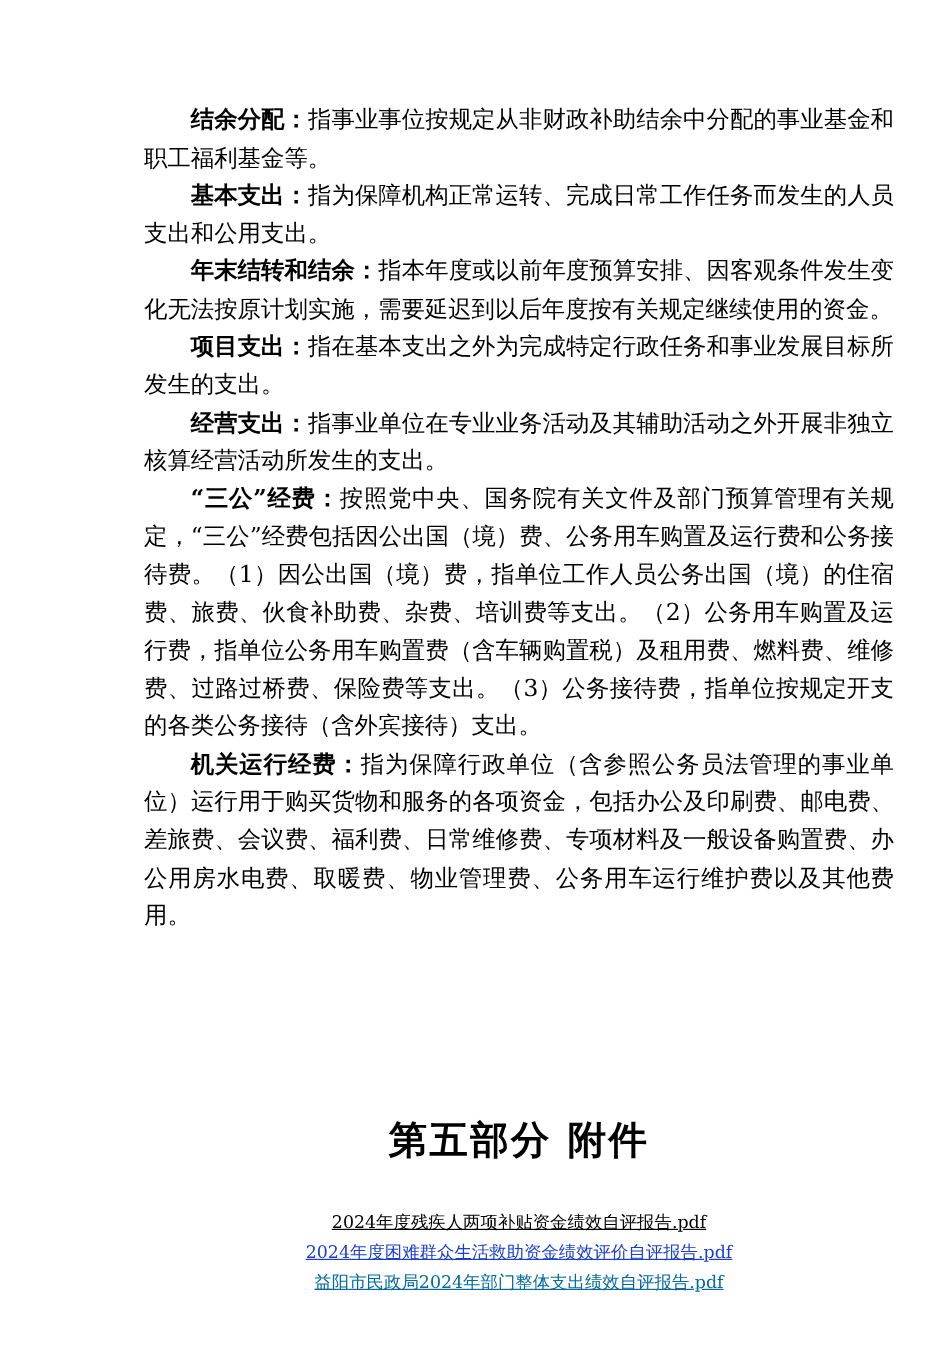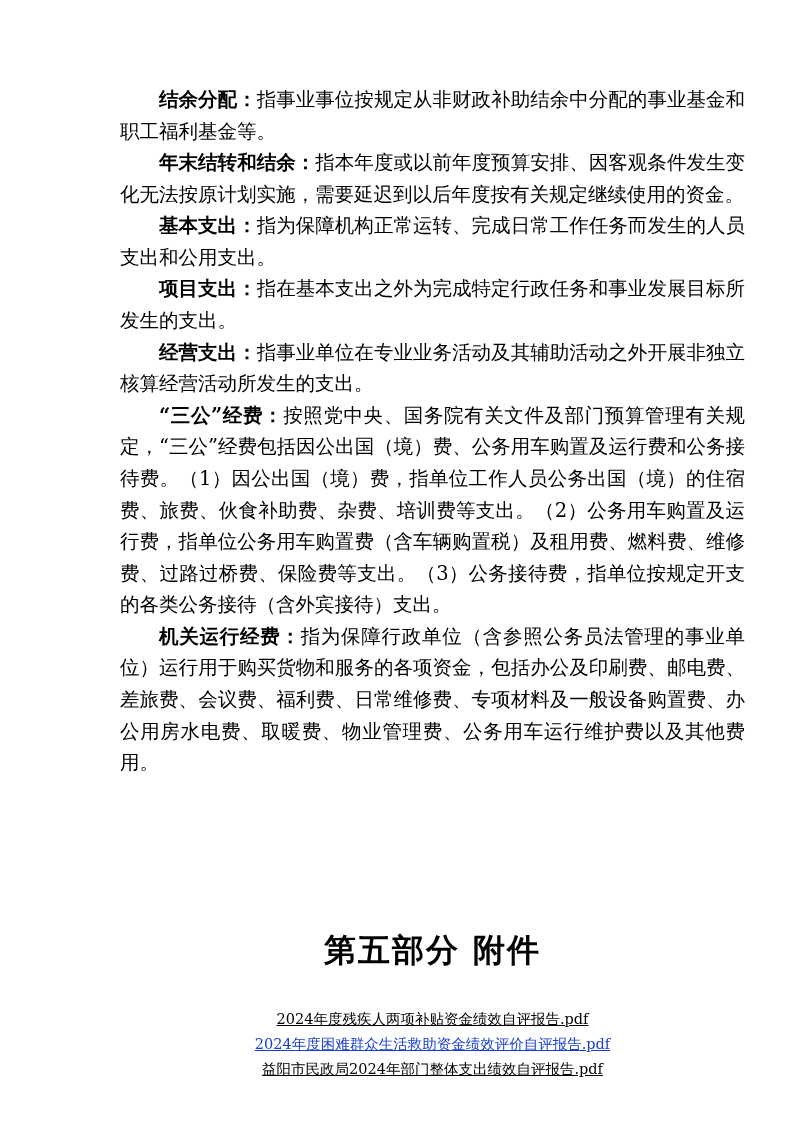--- a/index.html
+++ b/index.html
@@ -60,25 +60,25 @@
 
 <div class="page">
 
   <div class="body-text">
 
     <p class="para">
       <span class="term">结余分配：</span><span>指事业事位按规定从非财政补助结余中分配的事业基金和职工福利基金等。</span>
     </p>
 
     <p class="para">
-      <span class="term">年末结转和结余：</span><span>指本年度或以前年度预算安排、因客观条件发生变化无法按原计划实施，需要延迟到以后年度按有关规定继续使用的资金。</span>
+      <span class="term">基本支出：</span><span>指为保障机构正常运转、完成日常工作任务而发生的人员支出和公用支出。</span>
     </p>
 
     <p class="para">
-      <span class="term">基本支出：</span><span>指为保障机构正常运转、完成日常工作任务而发生的人员支出和公用支出。</span>
+      <span class="term">年末结转和结余：</span><span>指本年度或以前年度预算安排、因客观条件发生变化无法按原计划实施，需要延迟到以后年度按有关规定继续使用的资金。</span>
     </p>
 
     <p class="para">
       <span class="term">项目支出：</span><span>指在基本支出之外为完成特定行政任务和事业发展目标所发生的支出。</span>
     </p>
 
     <p class="para">
       <span class="term">经营支出：</span><span>指事业单位在专业业务活动及其辅助活动之外开展非独立核算经营活动所发生的支出。</span>
     </p>
 
@@ -90,16 +90,16 @@
       <span class="term">机关运行经费：</span><span>指为保障行政单位（含参照公务员法管理的事业单位）运行用于购买货物和服务的各项资金，包括办公及印刷费、邮电费、差旅费、会议费、福利费、日常维修费、专项材料及一般设备购置费、办公用房水电费、取暖费、物业管理费、公务用车运行维护费以及其他费用。</span>
     </p>
 
   </div>
 
   <div class="section-title">第五部分  附件</div>
 
   <div class="attachments">
     <a class="attachment-link" style="color: #000000;">2024年度残疾人两项补贴资金绩效自评报告.pdf</a>
     <a class="attachment-link" style="color: rgb(26, 63, 207); text-align: center;">2024年度困难群众生活救助资金绩效评价自评报告.pdf</a>
-    <a class="attachment-link" style="color: #000000;">益阳市民政局2024年部门整体支出绩效自评报告.pdf</a>
+    <a class="attachment-link" style="color: #0369a1;">益阳市民政局2024年部门整体支出绩效自评报告.pdf</a>
   </div>
 
 </div>
 
 </body></html>

